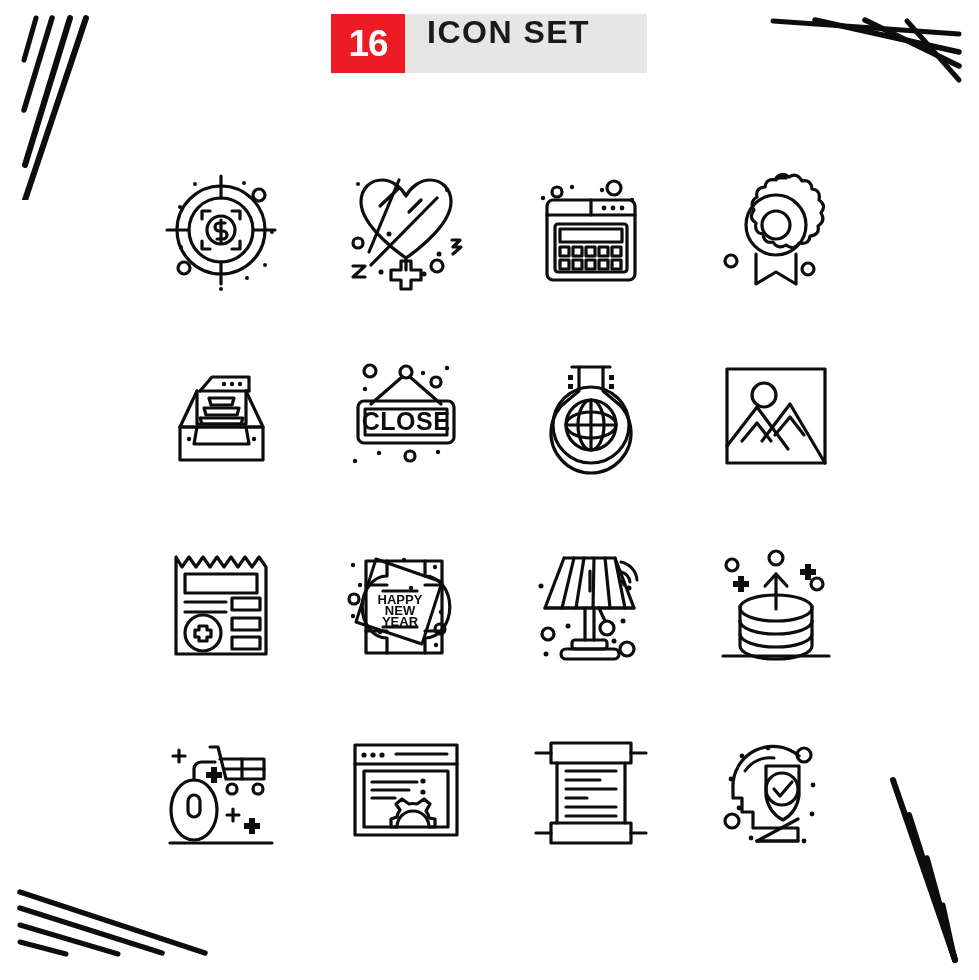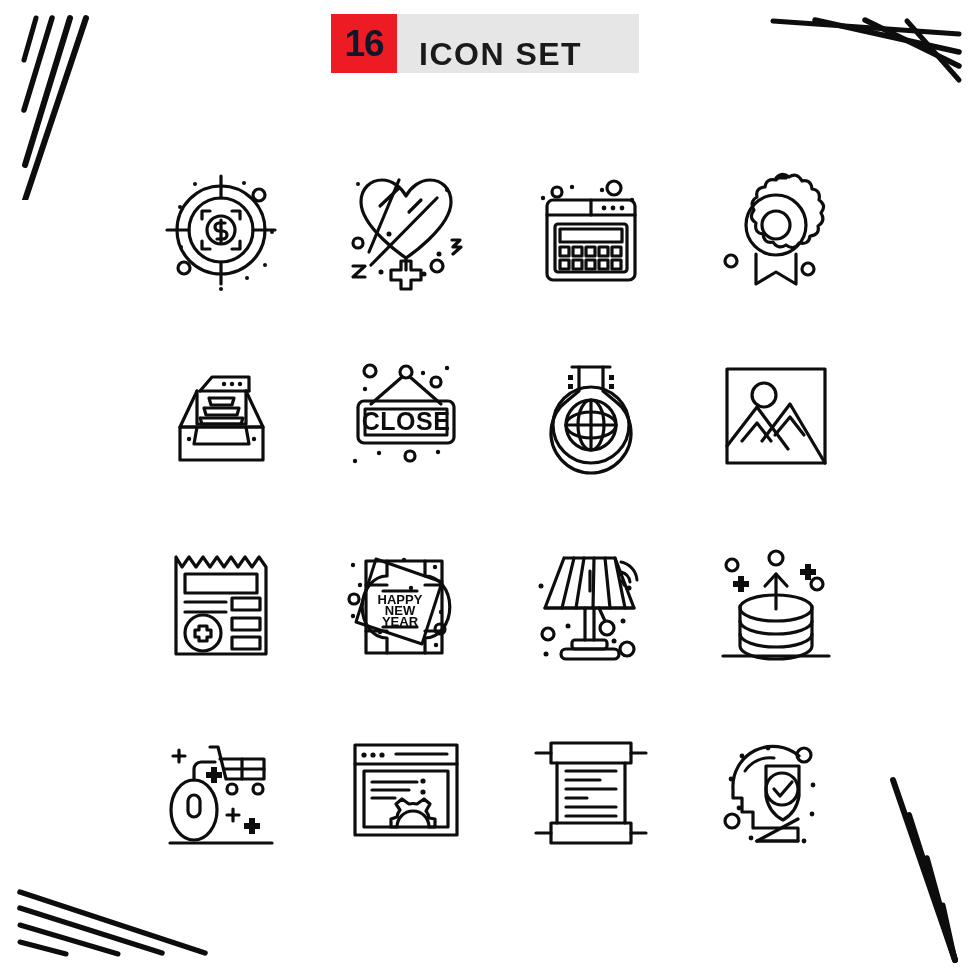--- a/index.html
+++ b/index.html
@@ -18,29 +18,29 @@
   .c-tr{right:0;top:0;width:210px;height:130px;}
   .c-bl{left:0;bottom:0;width:270px;height:130px;}
   .c-br{right:0;bottom:0;width:200px;height:210px;}
 
   
   .header{
     position:absolute;left:331px;top:14px;
     display:flex;align-items:stretch;height:59px;
   }
   .badge{
-    background:#ed1c24;color:#0f172a;
-    width:66px;height:59px;
+    background:#ed1c24;color:#ffffff;
+    width:74px;height:59px;
     display:flex;align-items:center;justify-content:center;
     font-size:37px;font-weight:bold;letter-spacing:-1px;
   }
   .titlebar{
     background:#e6e6e6;
     width:242px;height:59px;
-    display:flex;align-items:flex-end;
+    display:flex;align-items:flex-start;
     padding-left:22px;box-sizing:border-box;
   }
   .titlebar .ttl{
     font-size:32px;font-weight:bold;color:#1a1a1a;
     letter-spacing:1.5px;
   }
 
   
   .grid{
     position:absolute;

